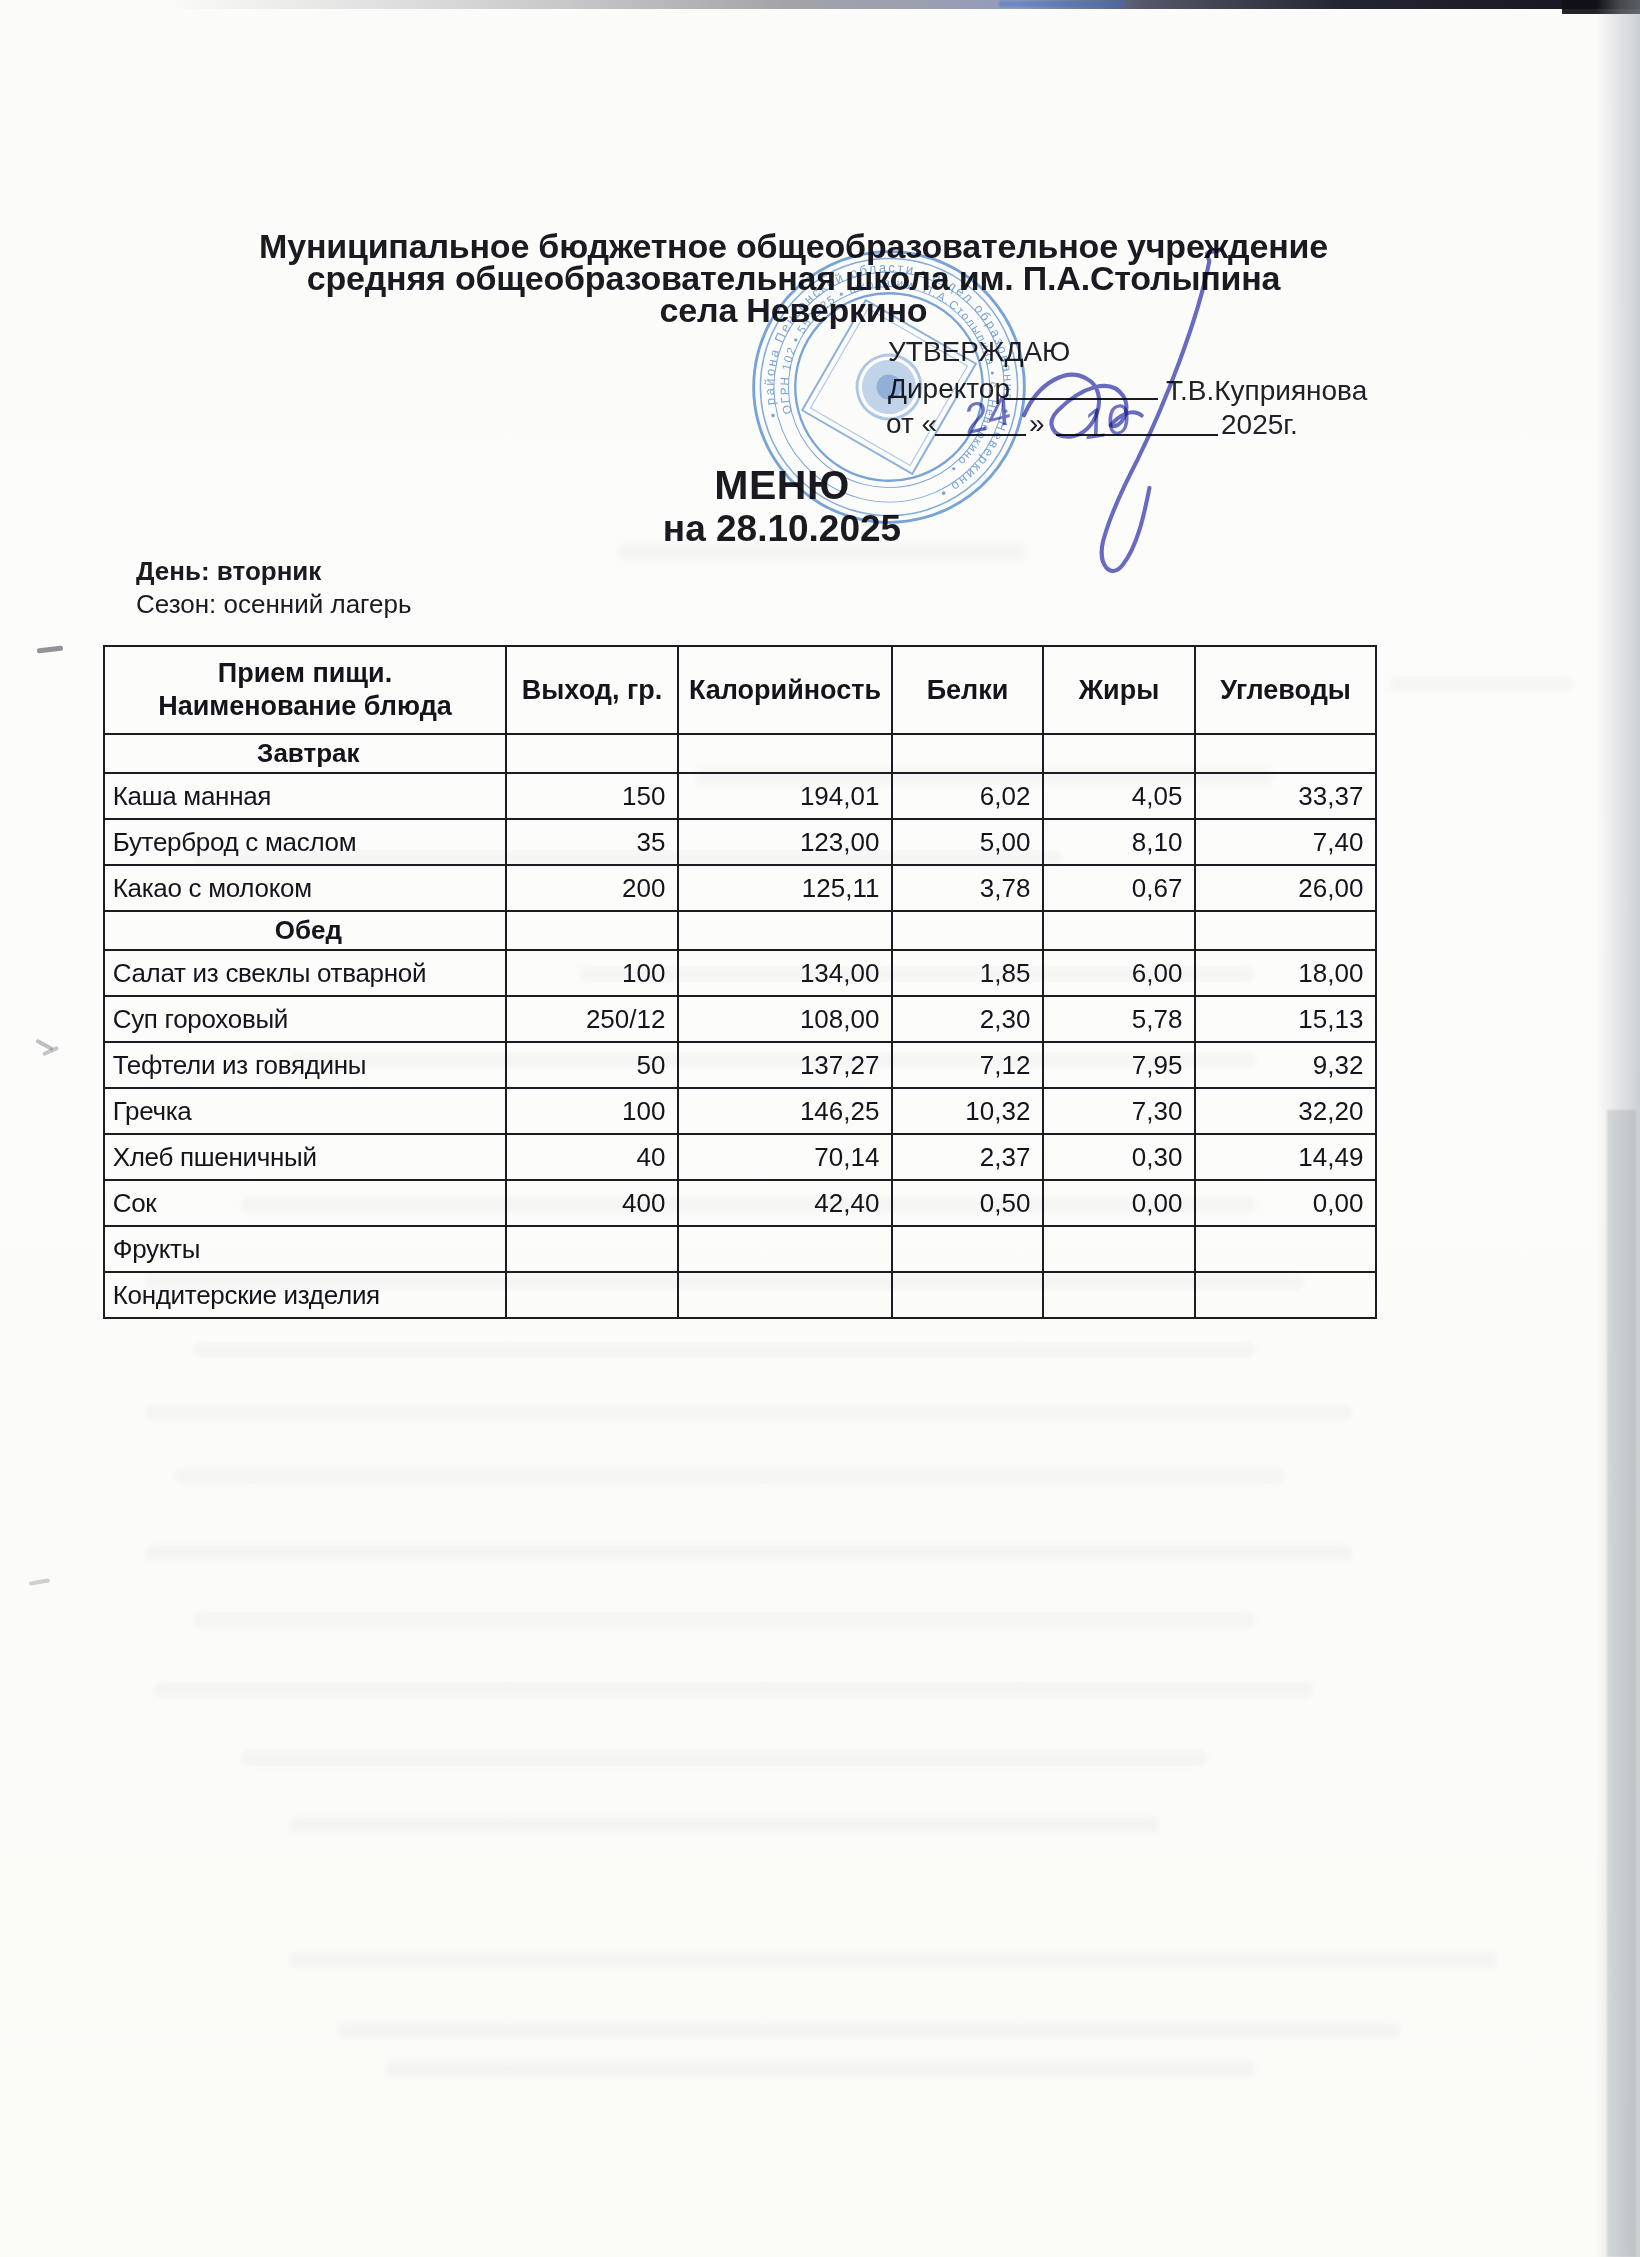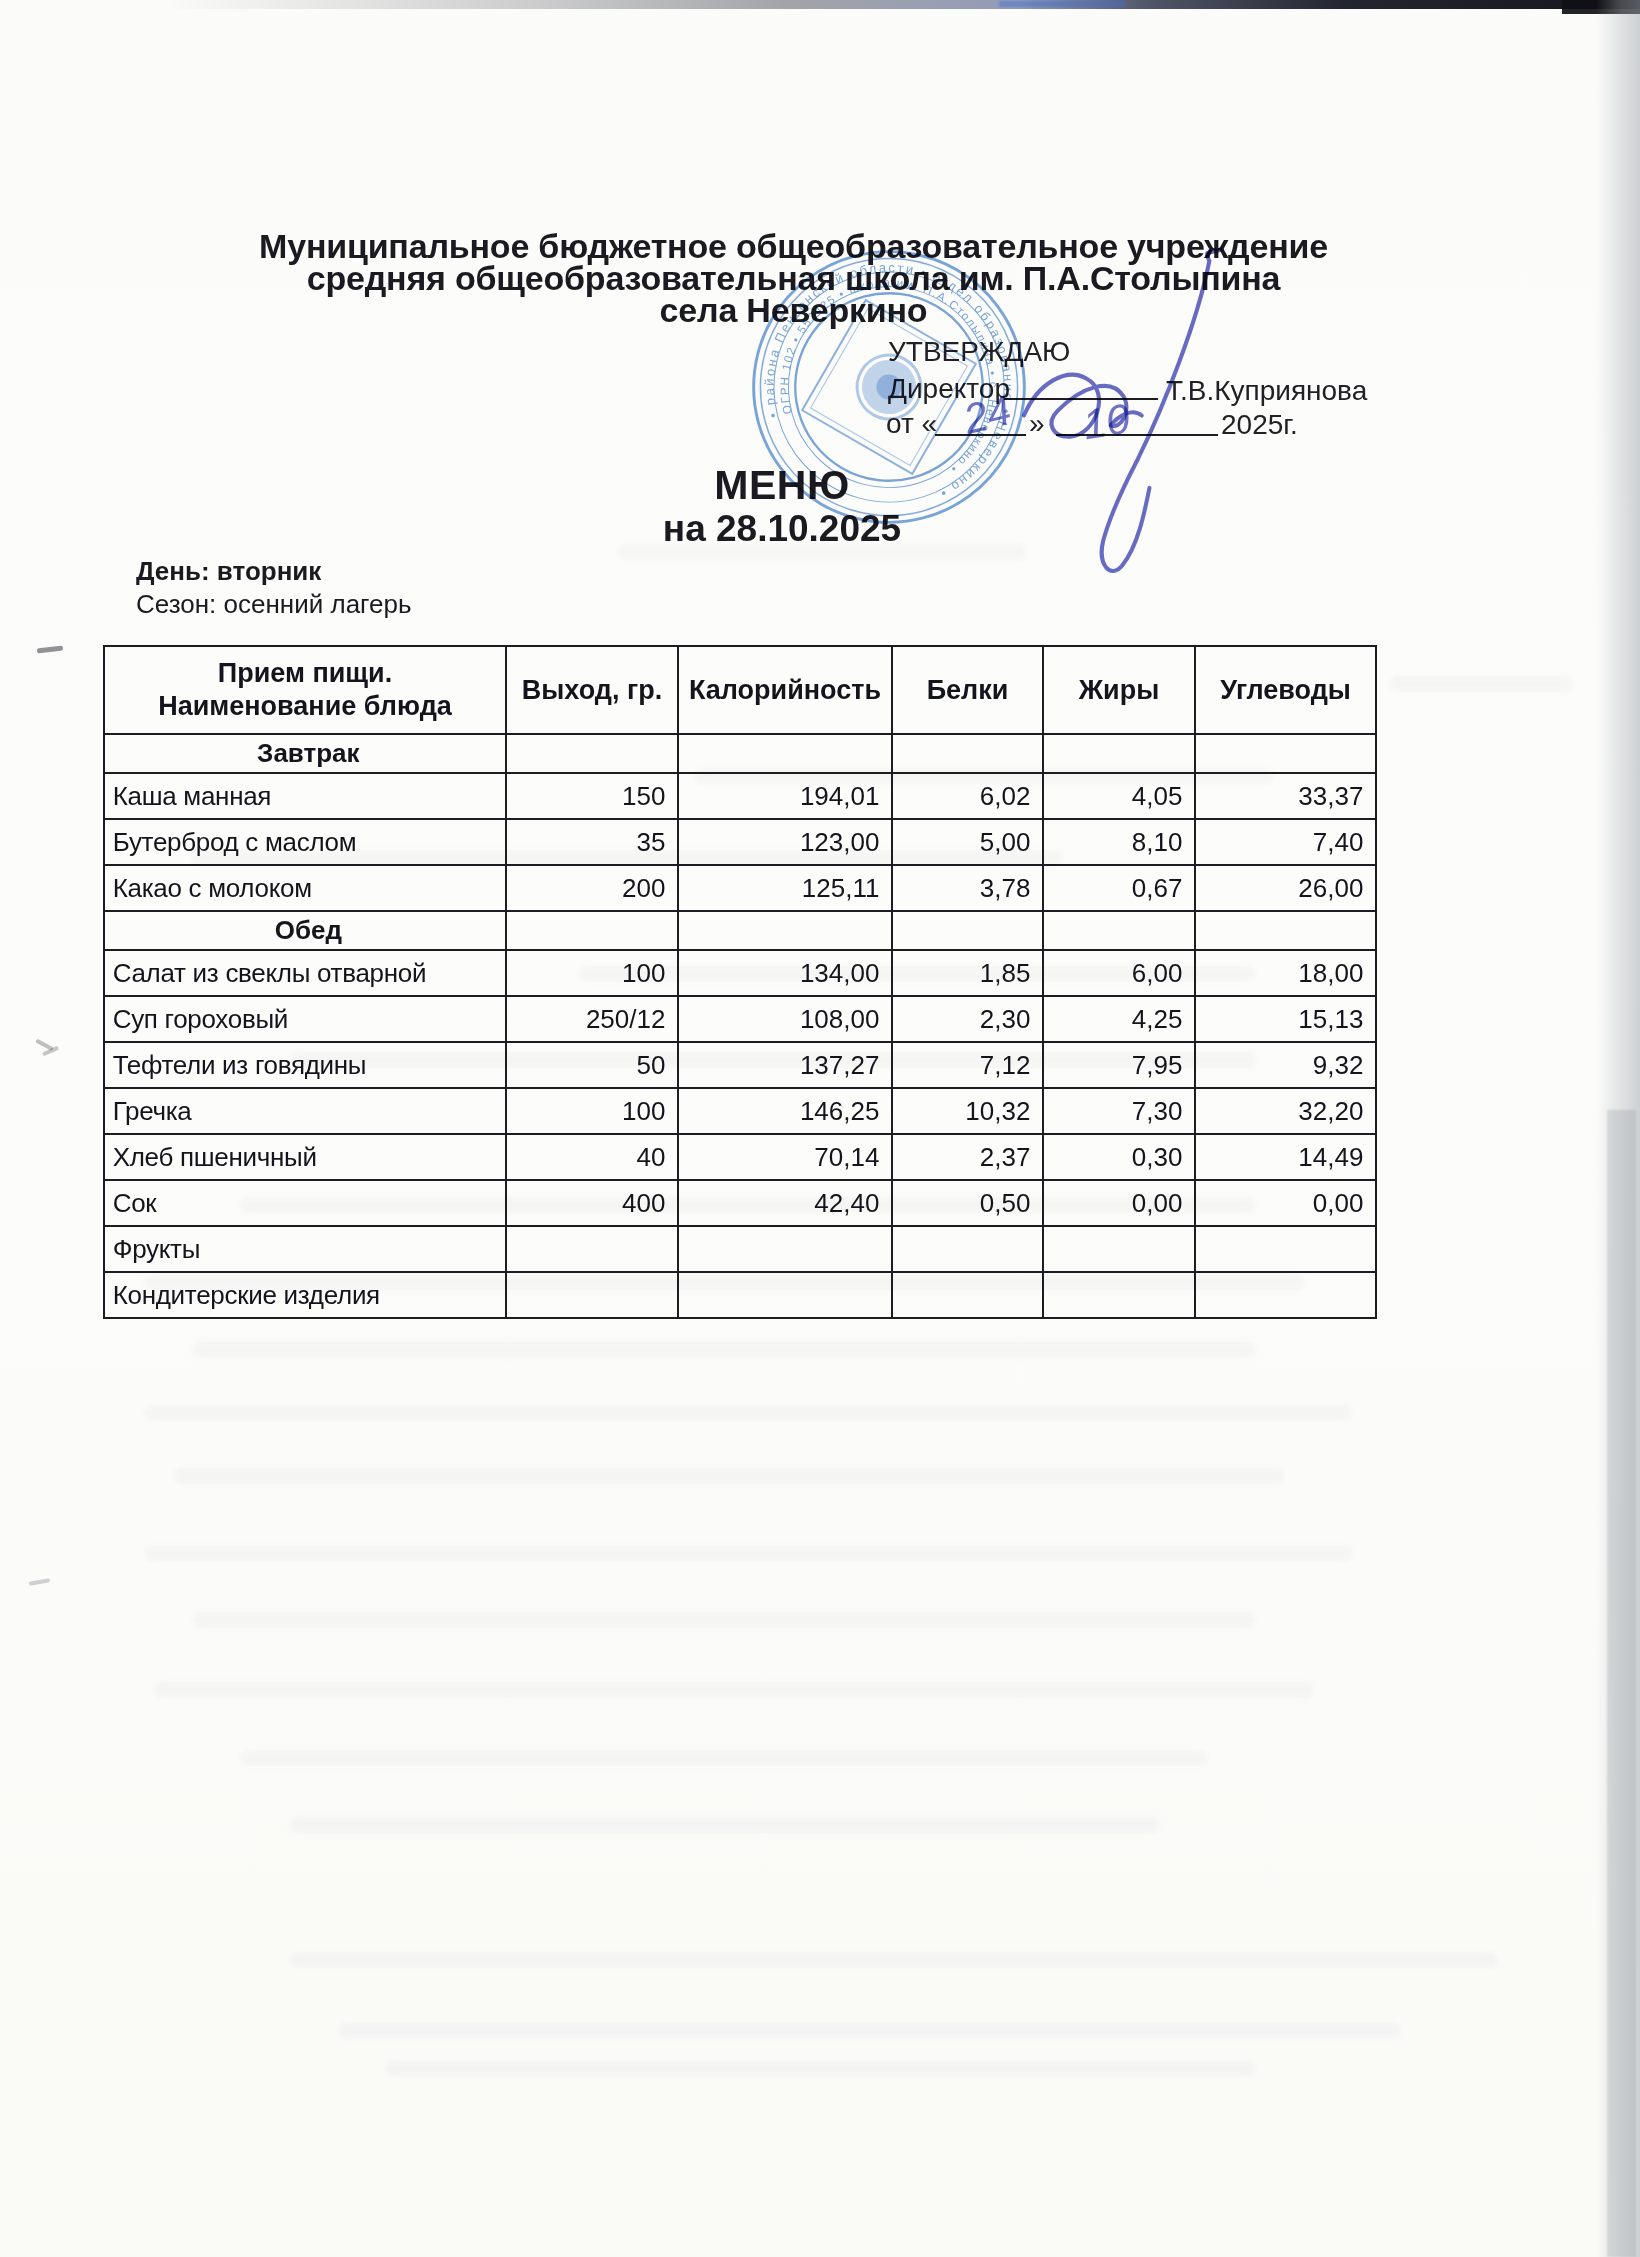--- a/index.html
+++ b/index.html
@@ -164,21 +164,21 @@
           <td class="num">134,00</td>
           <td class="num">1,85</td>
           <td class="num">6,00</td>
           <td class="num">18,00</td>
         </tr>
         <tr>
           <td class="dish">Суп гороховый</td>
           <td class="num">250/12</td>
           <td class="num">108,00</td>
           <td class="num">2,30</td>
-          <td class="num">4,25</td>
+          <td class="num">5,78</td>
           <td class="num">15,13</td>
         </tr>
         <tr>
           <td class="dish">Тефтели из говядины</td>
           <td class="num">50</td>
           <td class="num">137,27</td>
           <td class="num">7,12</td>
           <td class="num">7,95</td>
           <td class="num">9,32</td>
         </tr>

